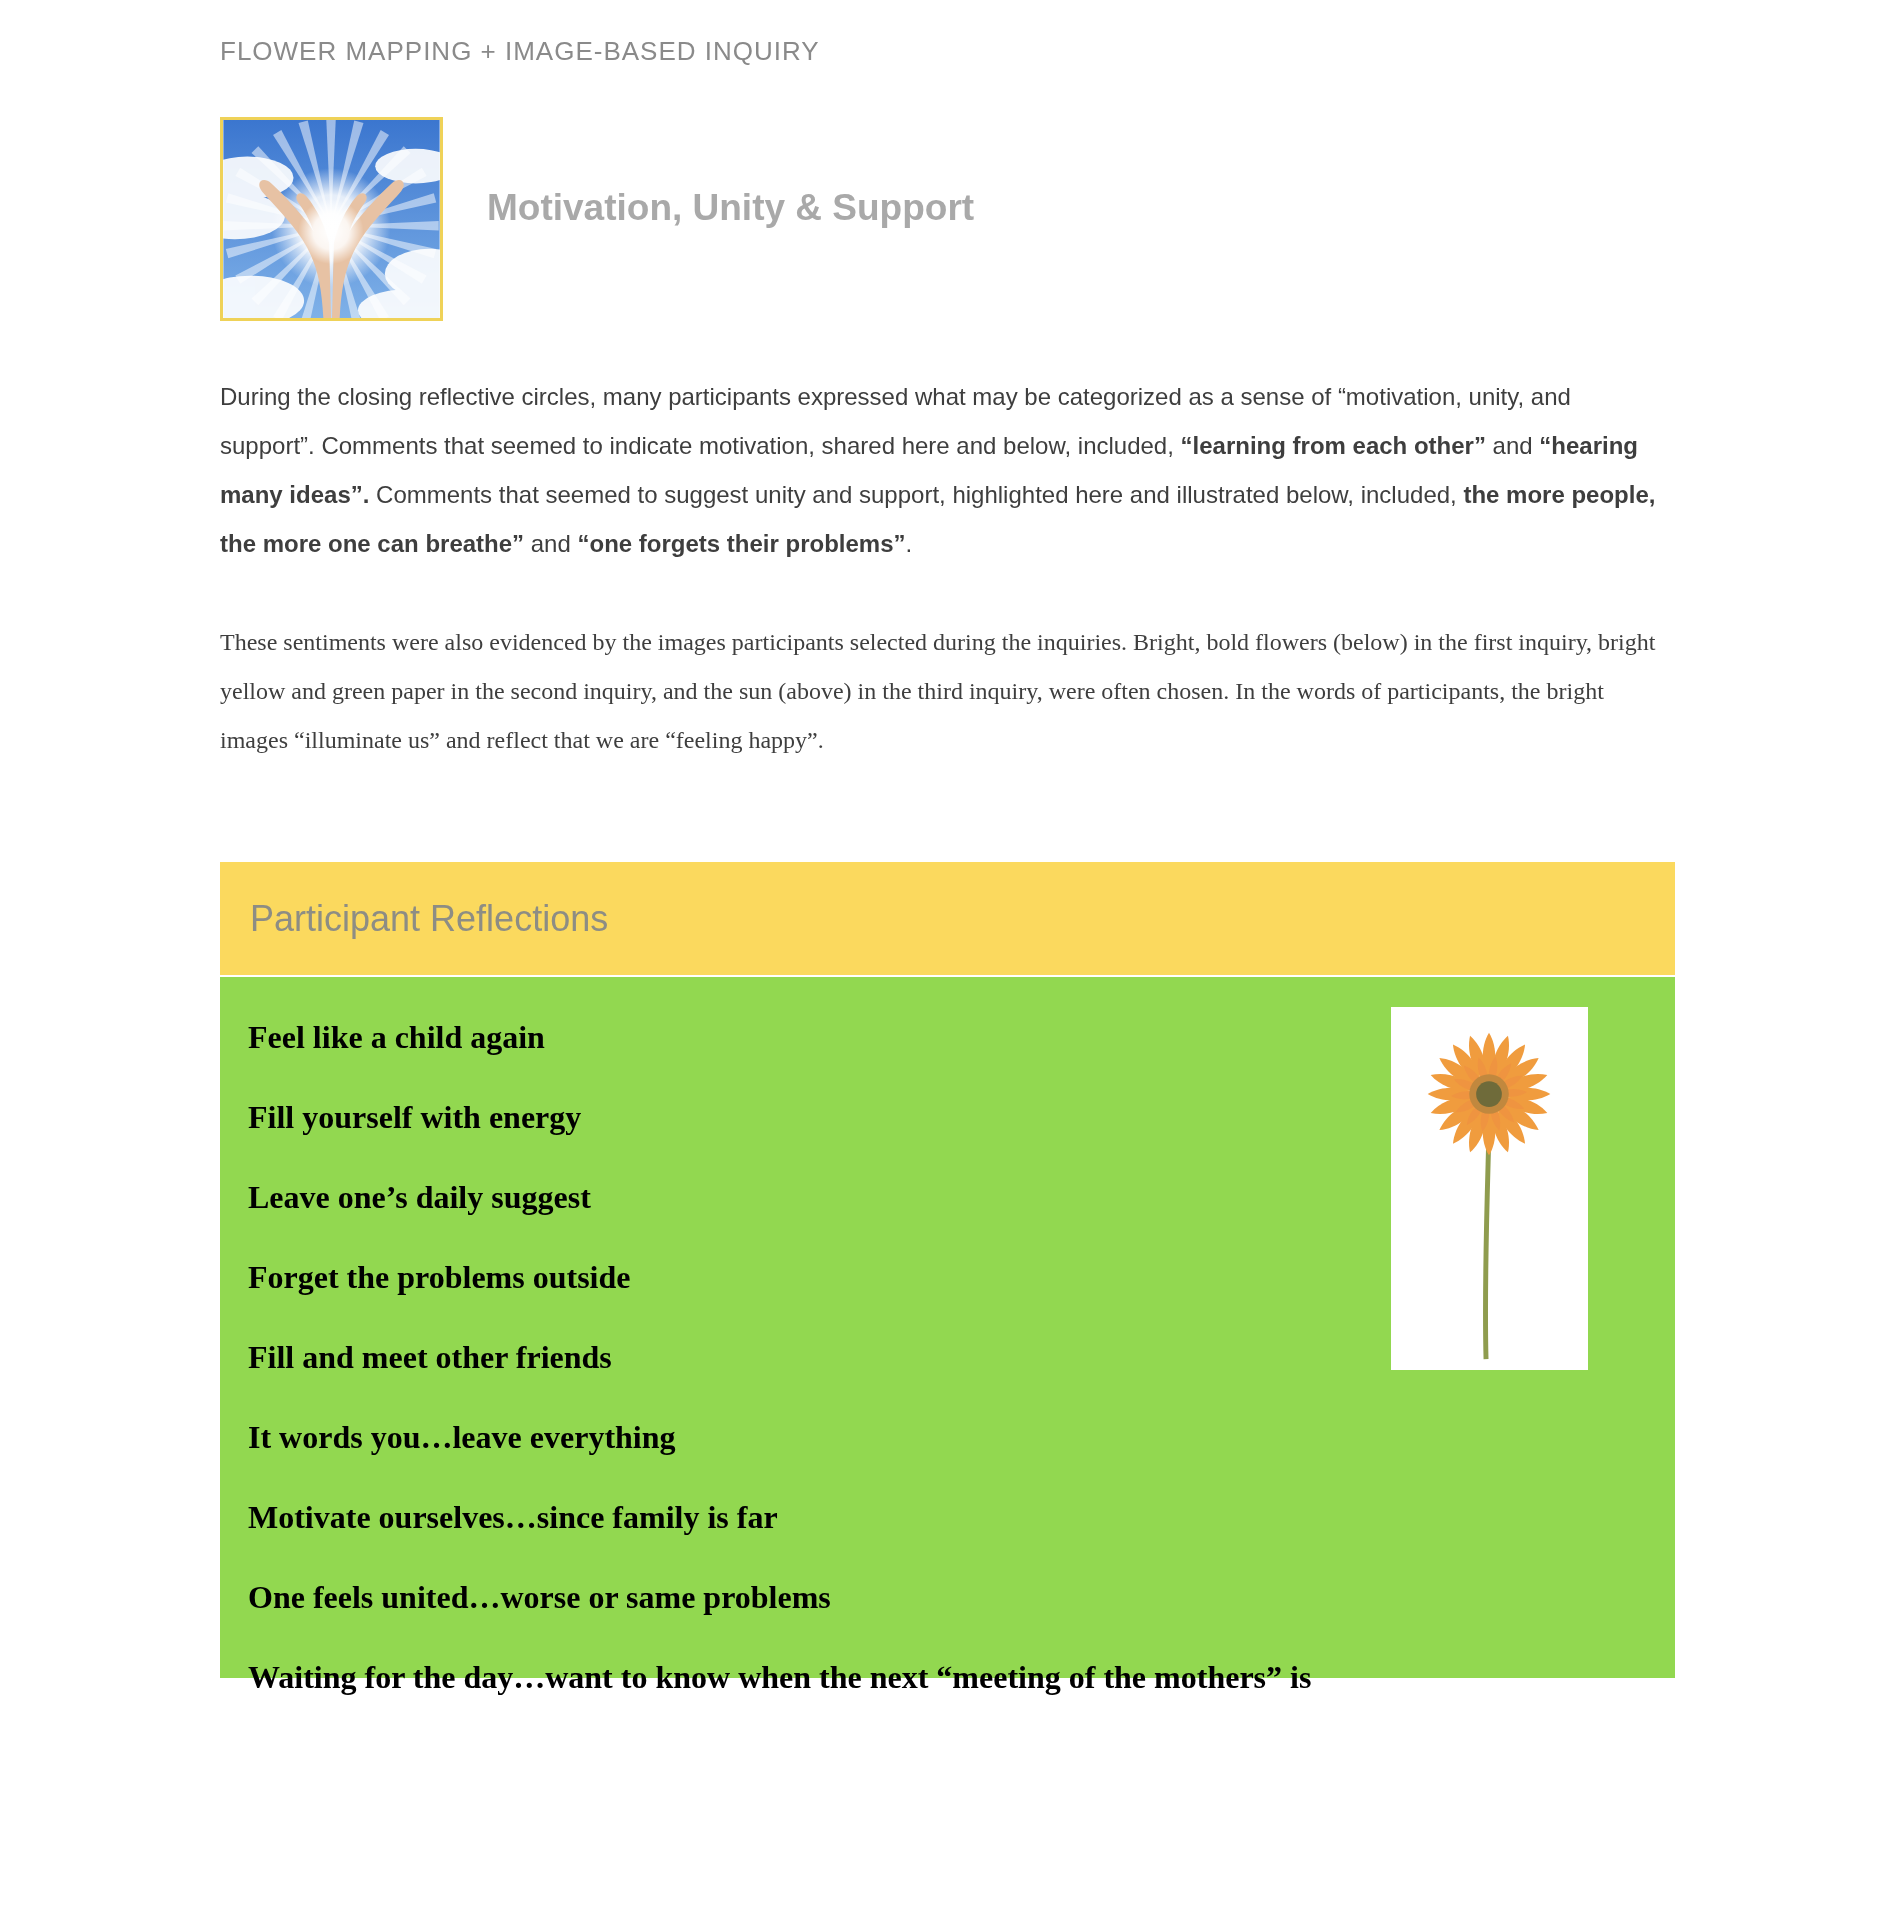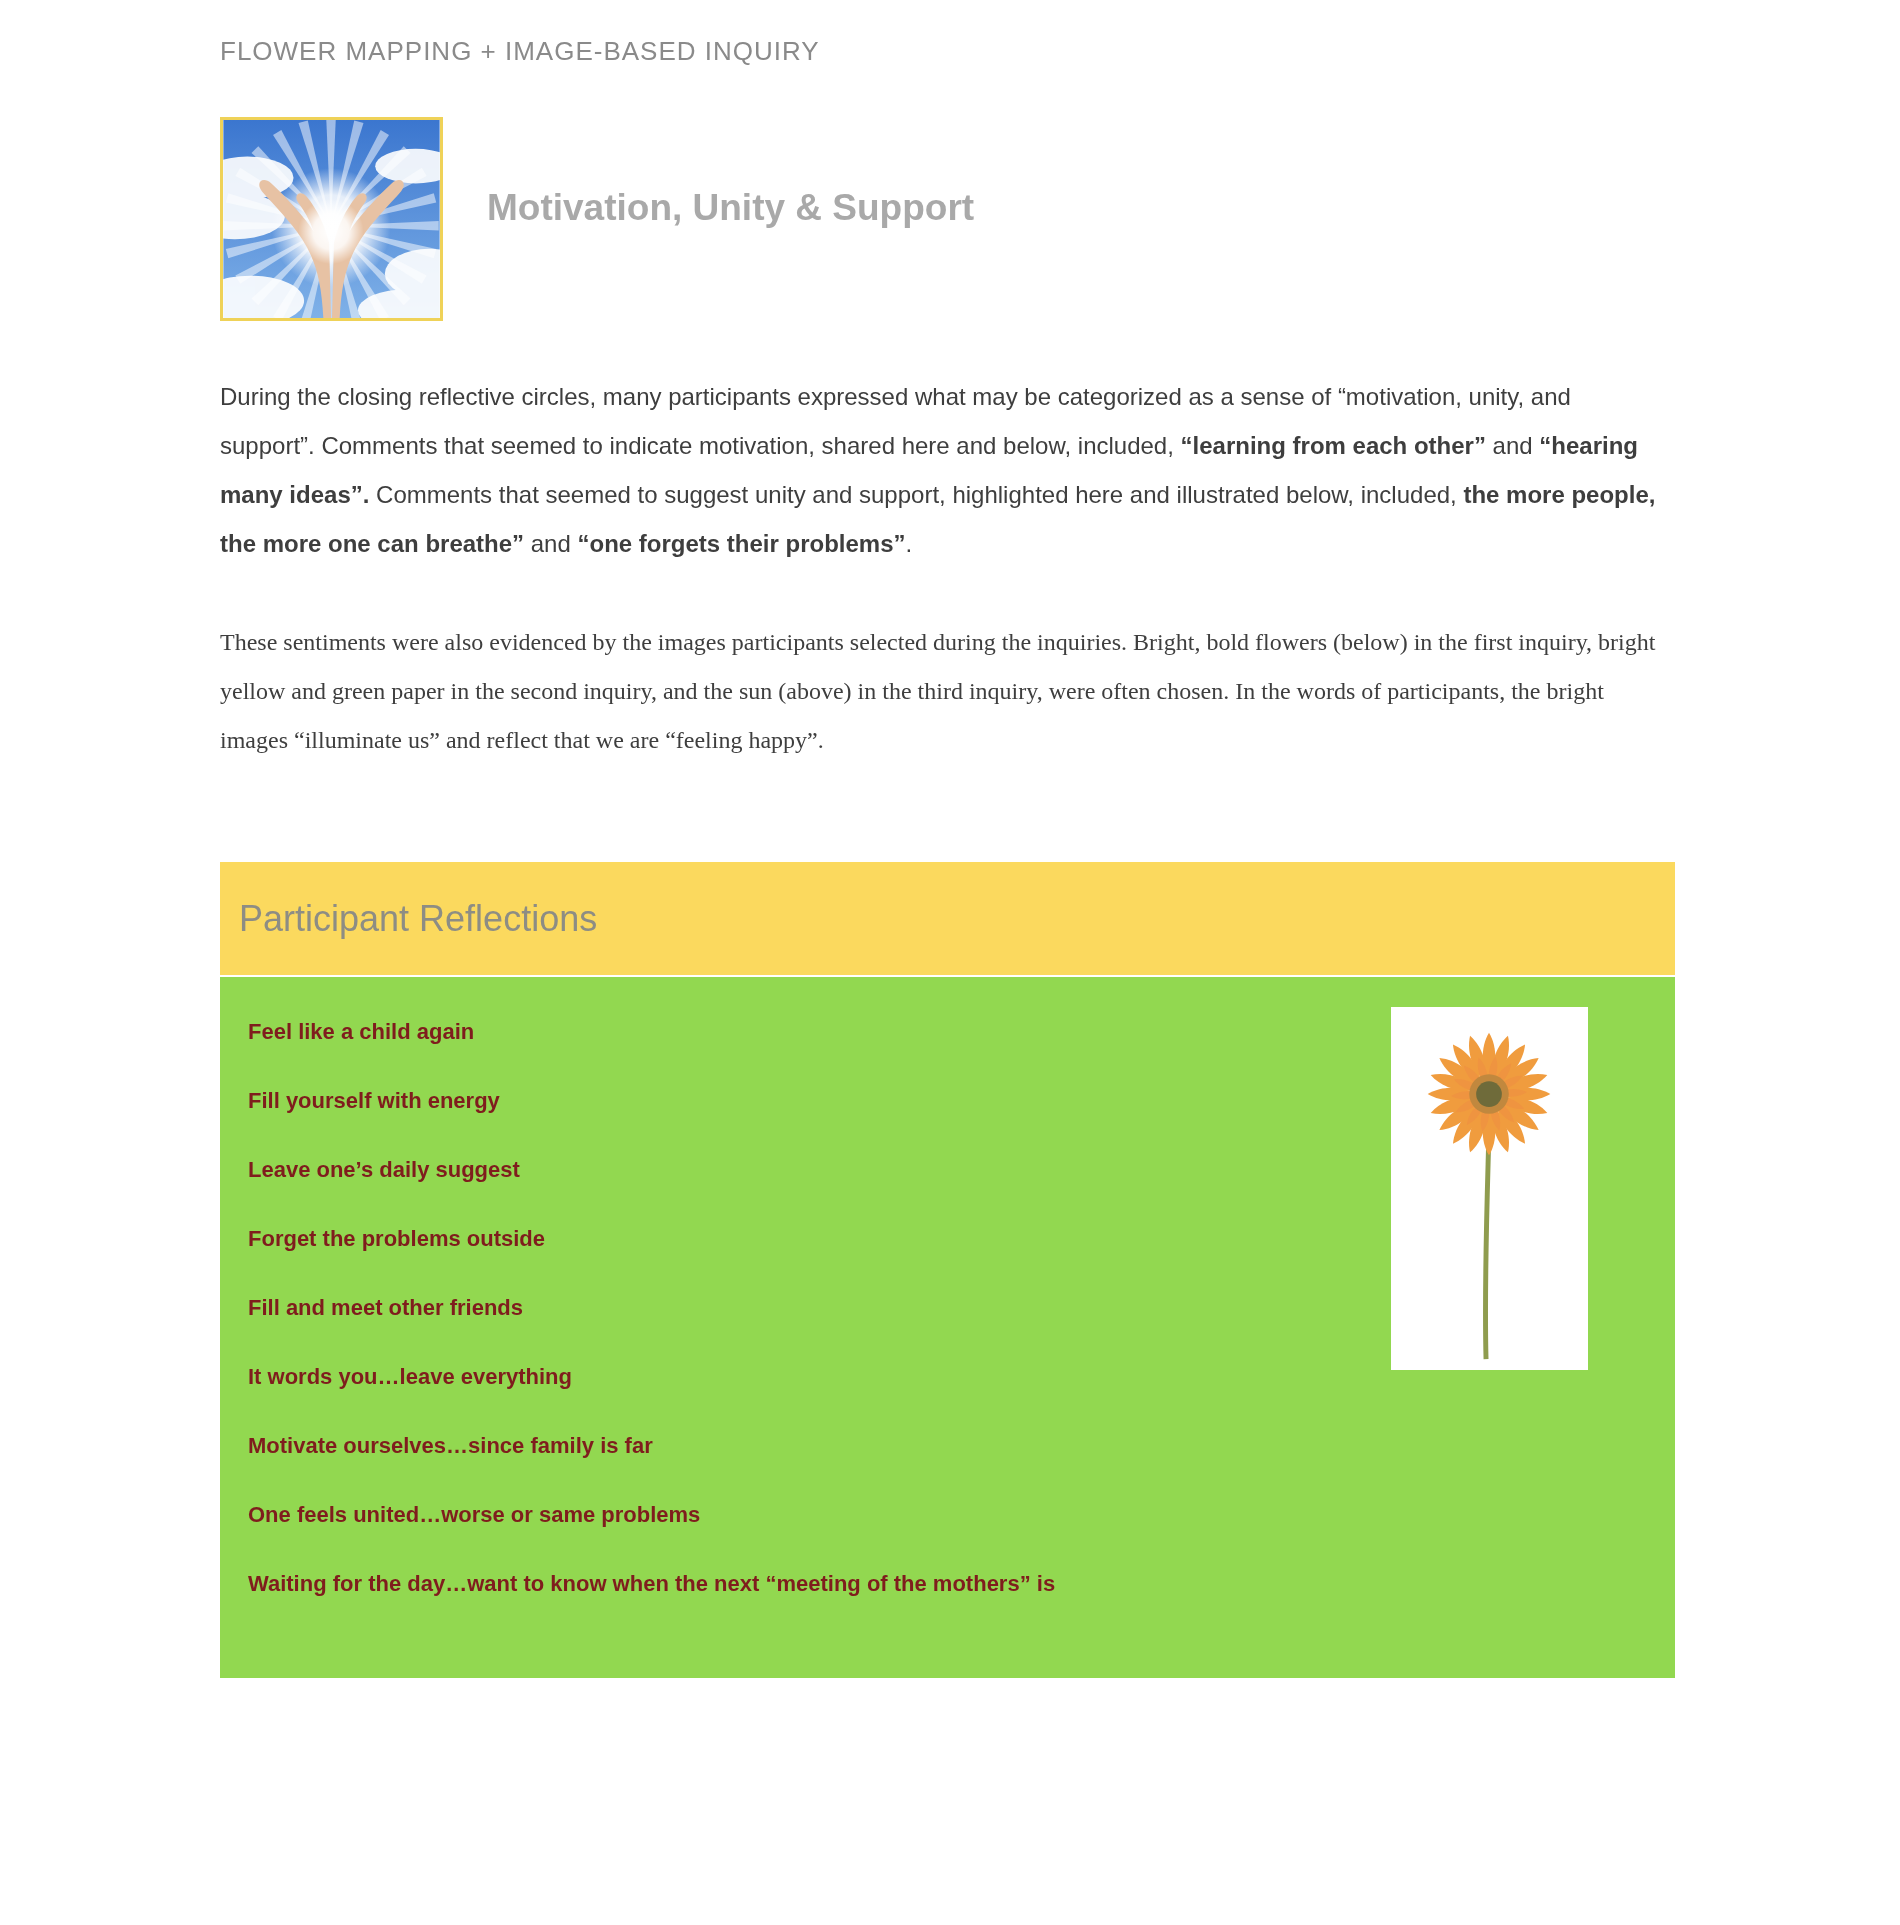--- a/index.html
+++ b/index.html
@@ -54,42 +54,43 @@
   .para-1 { margin-top: 51px; }
   .para-2 { margin-top: 50px; font-family: Liberation Serif, serif; }
   .reflections-banner {
     margin-top: 97px;
     width: 1455px;
     height: 113px;
     background: var(--banner-yellow, #fbd95e);
     display: flex;
     align-items: center;
     box-sizing: border-box;
-    padding-left: 19px;
+    padding-left: 30px;
   }
   .reflections-title {
     font-size: 36px;
     font-weight: 400;
     color: var(--header-gray, #8d8d84);
   }
   .reflections-panel {
     position: relative;
     width: 1455px;
     height: 701px;
     margin-top: 2px;
     background: var(--panel-green, #92d850);
     box-sizing: border-box;
     padding: 42px 0 0 28px;
   }
   .reflection-item {
-    font-size: 22px;
+    font-size: 32px;
     font-weight: bold;
-    color: #7f1d1d;
+    color: #000000;
     margin-bottom: 43px;
     width: 1386px;
+    font-family: Liberation Serif, serif;
   }
   .flower-photo {
     position: absolute;
     left: 1171px;
     top: 30px;
     width: 197px;
     height: 363px;
     background: #ffffff;
   }
   .flower-photo svg { display: block; width: 100%; height: 100%; }

